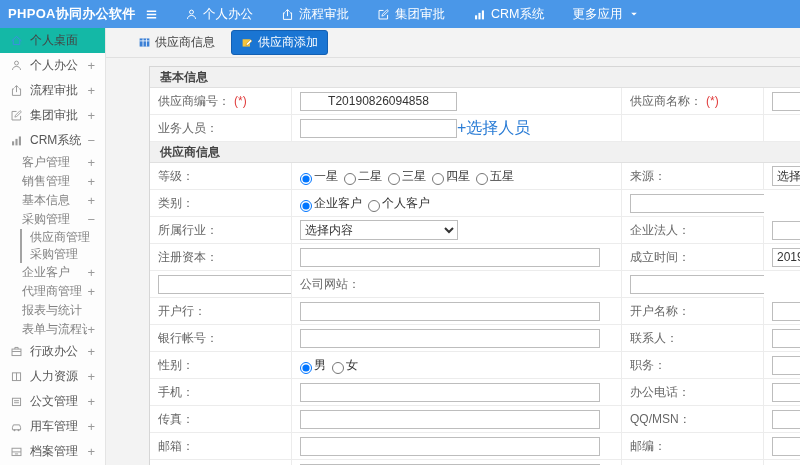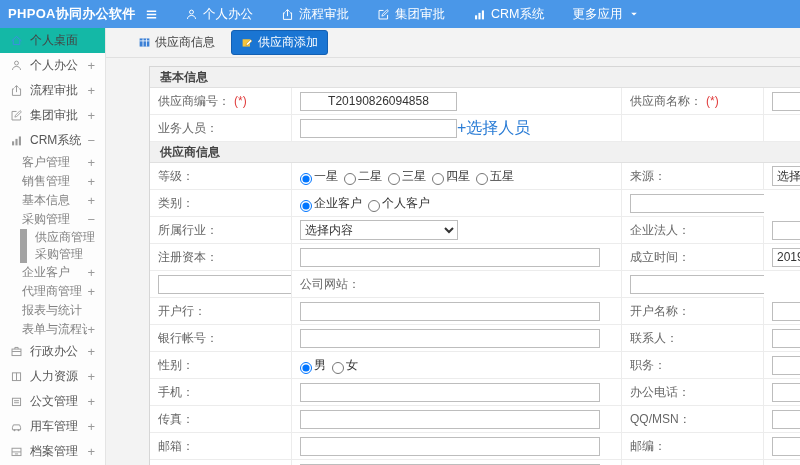--- a/index.html
+++ b/index.html
@@ -14,21 +14,21 @@
   .nav-item{display:flex;align-items:center;gap:5px;cursor:pointer;white-space:nowrap;}
   .nav-icon svg{width:13px;height:13px;display:block;}
   .caret{margin-left:2px;}
   .caret svg{width:10px;height:10px;display:block;}
   
   .layout{display:flex;height:437px;}
   .sidebar{width:106px;background:#fdfdfd;border-right:1px solid #e4e4e4;overflow:hidden;flex-shrink:0;}
   .sb-item{display:flex;align-items:center;font-size:12px;color:#555;cursor:pointer;padding-right:10px;}
   .sb-item.lvl0{height:25px;padding-left:10px;}
   .sb-item.lvl1{height:19px;padding-left:22px;color:#828282;}
-  .sb-item.lvl2{height:17px;padding-left:8px;margin-left:20px;border-left:7px solid #a3a3a3;color:#828282;}
+  .sb-item.lvl2{height:17px;padding-left:8px;margin-left:20px;border-left:2px solid #a3a3a3;color:#828282;}
   .sb-item.active{background:#14b8a6;color:#444;font-family:Liberation Mono, monospace;}
   .sb-item.active .sb-icon{color:#3f8ce2;}
   .sb-icon{width:13px;height:13px;margin-right:7px;color:#9a9a9a;flex-shrink:0;}
   .sb-icon svg{width:13px;height:13px;display:block;}
   .sb-label{flex:1;white-space:nowrap;overflow:hidden;}
   .sb-expand{color:#999;font-size:13px;line-height:1;}
   
   .main{flex:1;display:flex;flex-direction:column;overflow:hidden;background:#f3f3f3;}
   .tabbar{height:30px;display:flex;align-items:center;gap:12px;padding-left:28px;background:#f3f3f3;border-bottom:1px solid #e0e0e0;flex-shrink:0;}
   .tab{display:flex;align-items:center;gap:4px;font-size:12px;color:#444;cursor:pointer;padding:3px 4px;}

